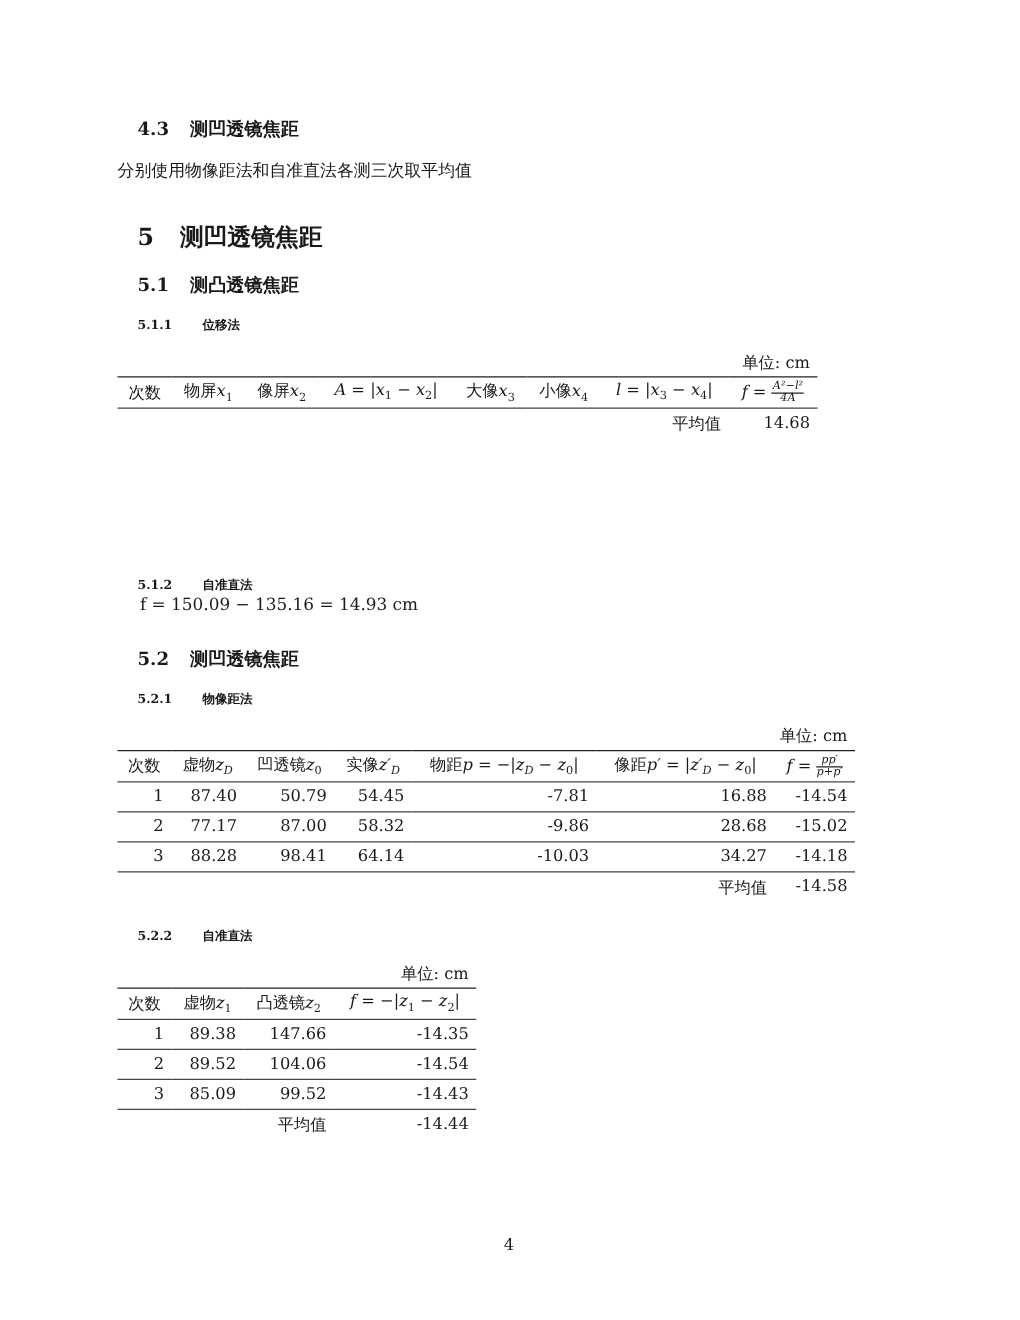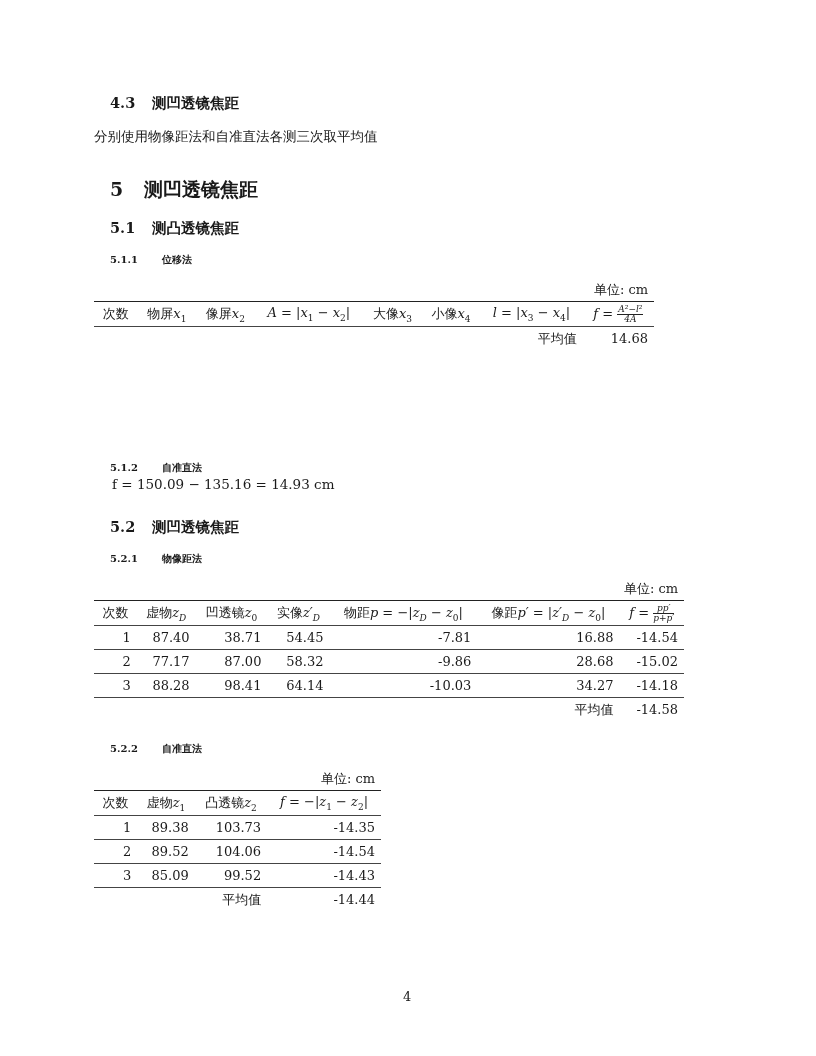--- a/index.html
+++ b/index.html
@@ -93,21 +93,21 @@
     <th class="top">虚物<span class="math">z</span><sub class="math">D</sub></th>
     <th class="top">凹透镜<span class="math">z</span><sub>0</sub></th>
     <th class="top">实像<span class="math">z′</span><sub class="math">D</sub></th>
     <th class="top">物距<span class="math">p</span> = −|<span class="math">z</span><sub class="math">D</sub> − <span class="math">z</span><sub>0</sub>|</th>
     <th class="top">像距<span class="math">p′</span> = |<span class="math">z′</span><sub class="math">D</sub> − <span class="math">z</span><sub>0</sub>|</th>
     <th class="top"><span class="math">f</span> = <span class="frac"><span class="n">pp′</span><span>p+p′</span></span></th>
   </tr>
   <tr class="mid">
     <td>1</td>
         <td>87.40</td>
-        <td>38.71</td>
+        <td>50.79</td>
         <td>54.45</td>
         <td>-7.81</td>
         <td>16.88</td>
         <td>-14.54</td>
   </tr>
   <tr class="mid">
     <td>2</td>
         <td>77.17</td>
         <td>87.00</td>
         <td>58.32</td>
@@ -143,21 +143,21 @@
       </tr>
   <tr class="mid">
     <th class="top">次数</th>
     <th class="top">虚物<span class="math">z</span><sub>1</sub></th>
     <th class="top">凸透镜<span class="math">z</span><sub>2</sub></th>
     <th class="top"><span class="math">f</span> = −|<span class="math">z</span><sub>1</sub> − <span class="math">z</span><sub>2</sub>|</th>
   </tr>
   <tr class="mid">
     <td>1</td>
         <td>89.38</td>
-        <td>103.73</td>
+        <td>147.66</td>
         <td>-14.35</td>
   </tr>
   <tr class="mid">
     <td>2</td>
         <td>89.52</td>
         <td>104.06</td>
         <td>-14.54</td>
   </tr>
   <tr class="mid bot">
     <td>3</td>

